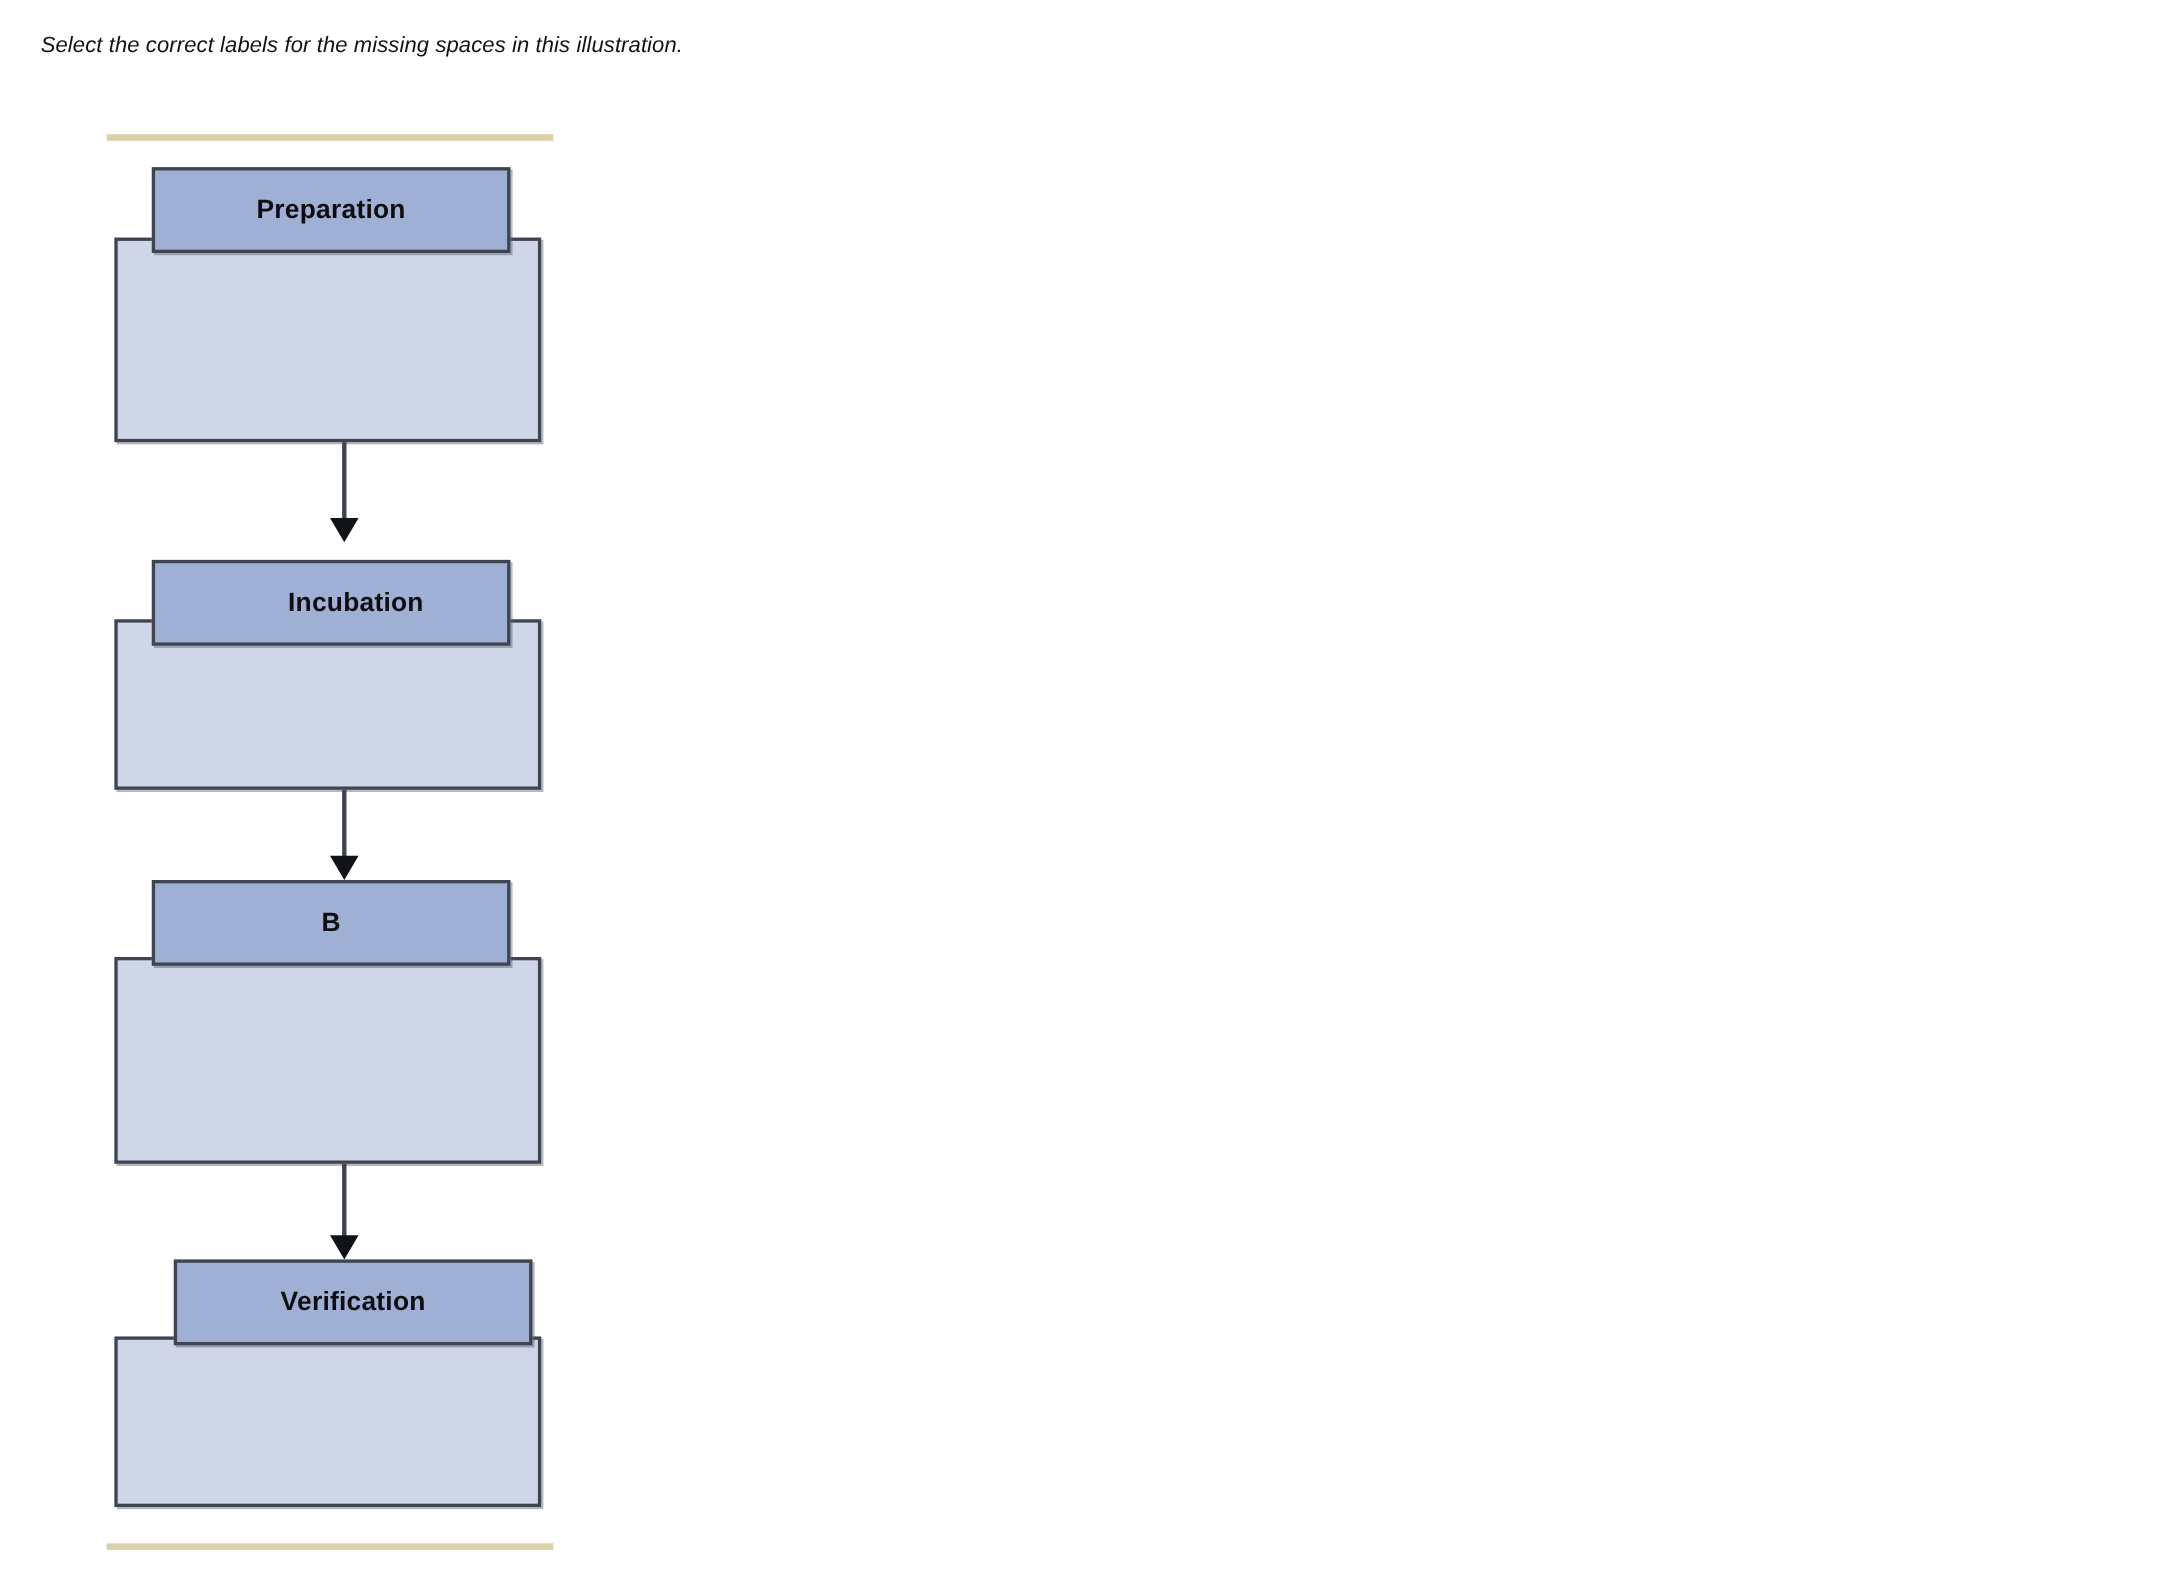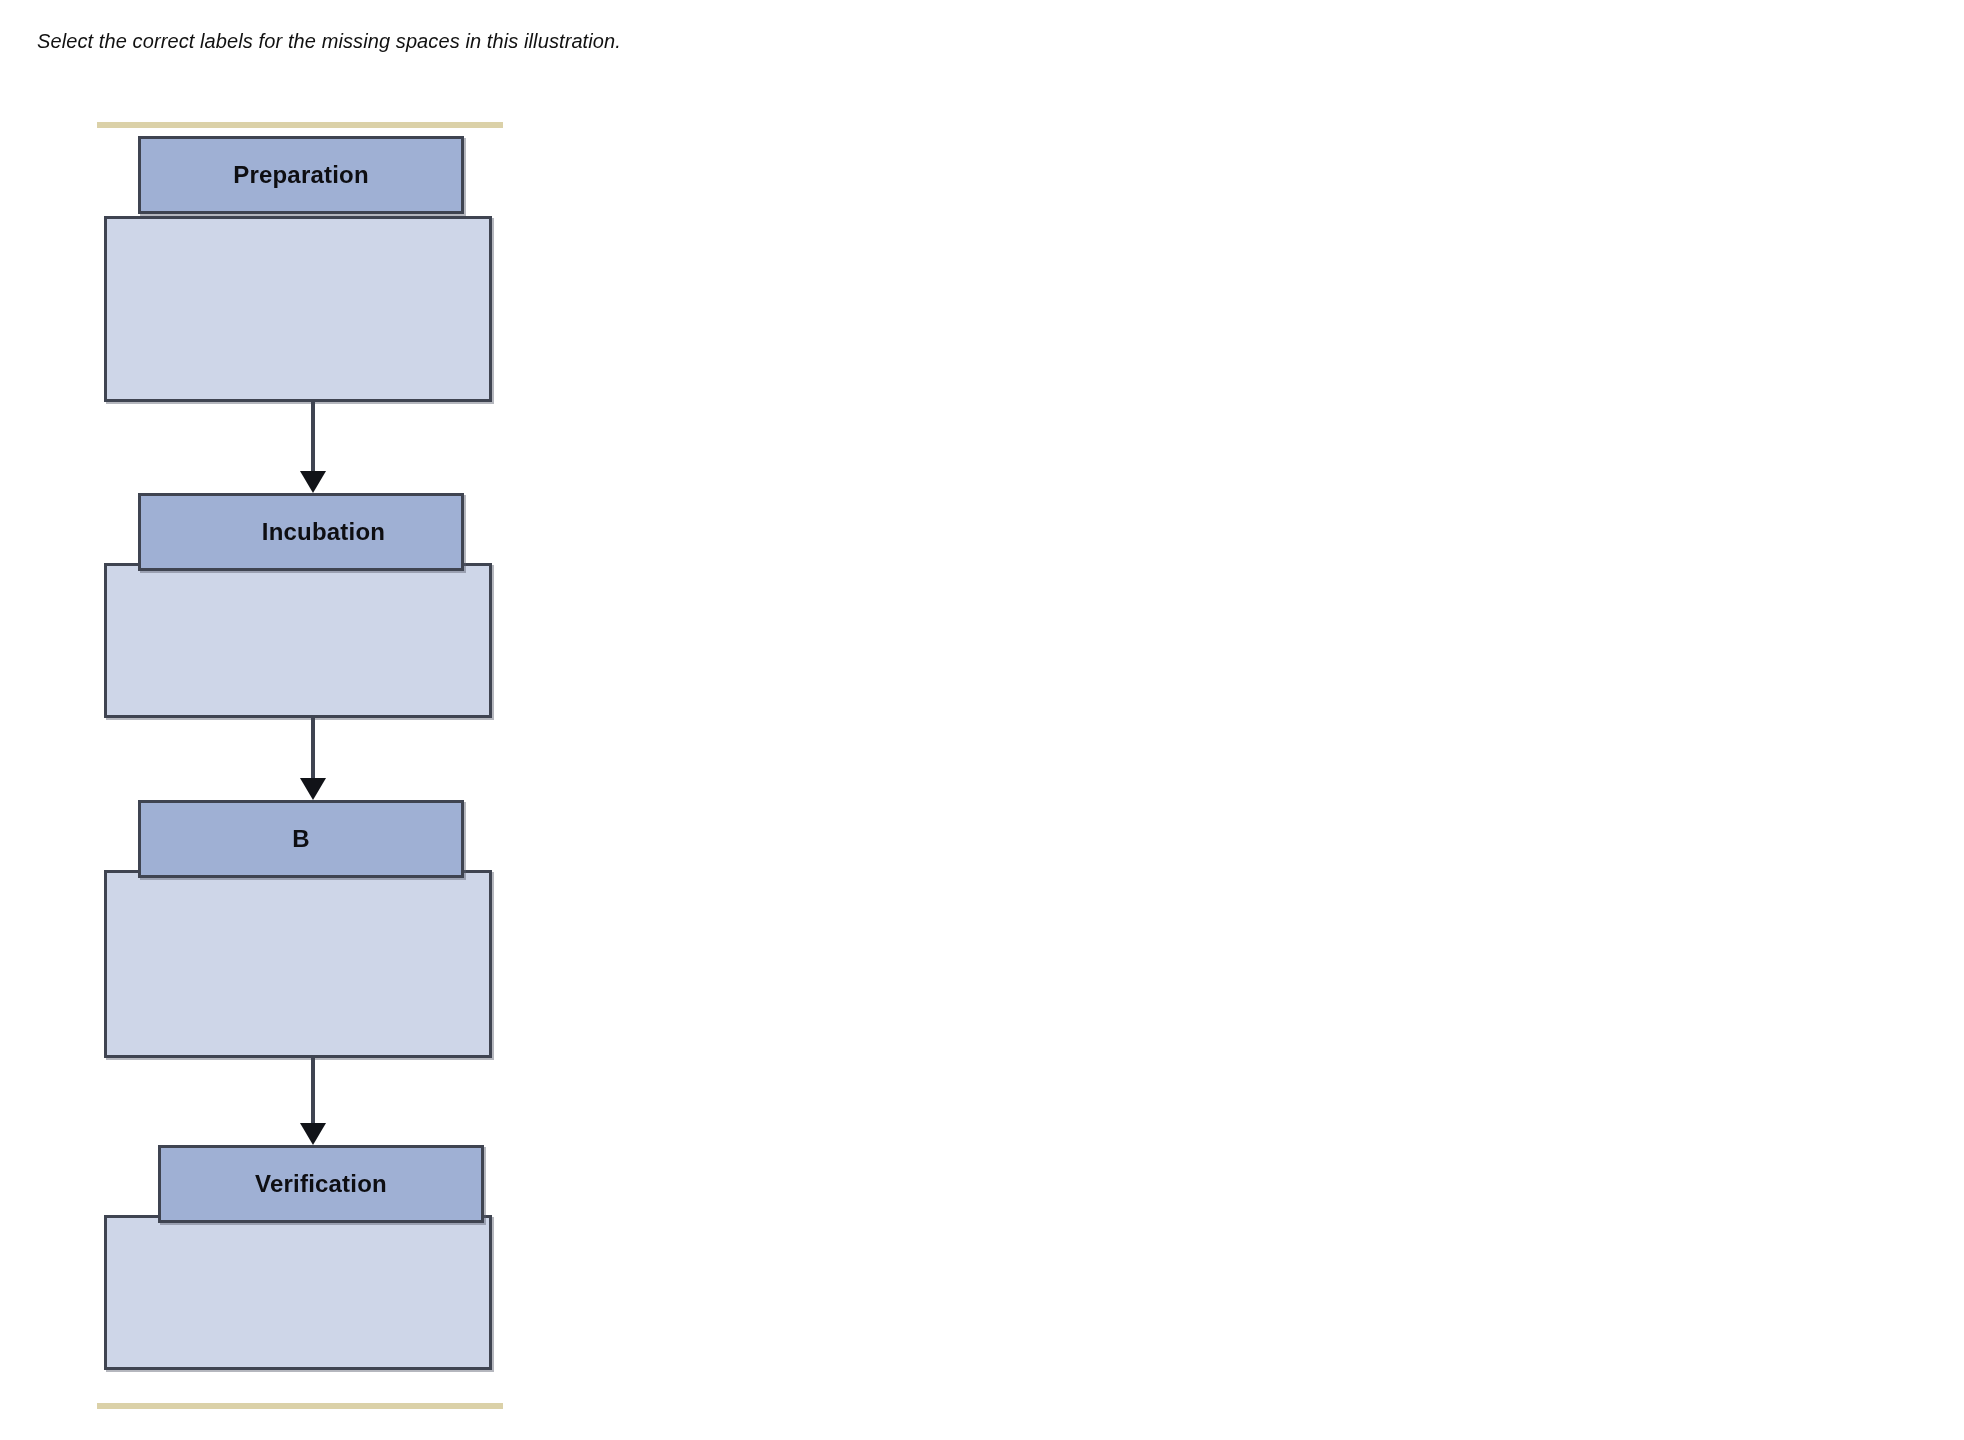--- a/index.html
+++ b/index.html
@@ -95,25 +95,25 @@
     left: 0;
     right: 0;
     font-size: 24px;
     color: #2f3136;
     text-align: center;
     line-height: 36px;
     white-space: pre-line;
   }
 
   
-  #stage-preparation  .stage-header { top: 136px; align-items: center; }
+  #stage-preparation  .stage-header { top: 152px; align-items: center; }
   #stage-preparation  .stage-body   { top: 216px; height: 186px; }
   #stage-preparation  .stage-body-text { top: 288px; }
 
-  #stage-incubation   .stage-header { top: 493px; padding-left: 45px; }
+  #stage-incubation   .stage-header { top: 509px; padding-left: 45px; }
   #stage-incubation   .stage-body   { top: 563px; height: 155px; }
   #stage-incubation   .stage-body-text { top: 594px; }
 
   #stage-insight      .stage-header { top: 800px; }
   #stage-insight      .stage-body   { top: 870px; height: 188px; }
 
   #stage-verification .stage-header { top: 1145px; margin-left: 20px; }
   #stage-verification .stage-body   { top: 1215px; height: 155px; }
 
   

